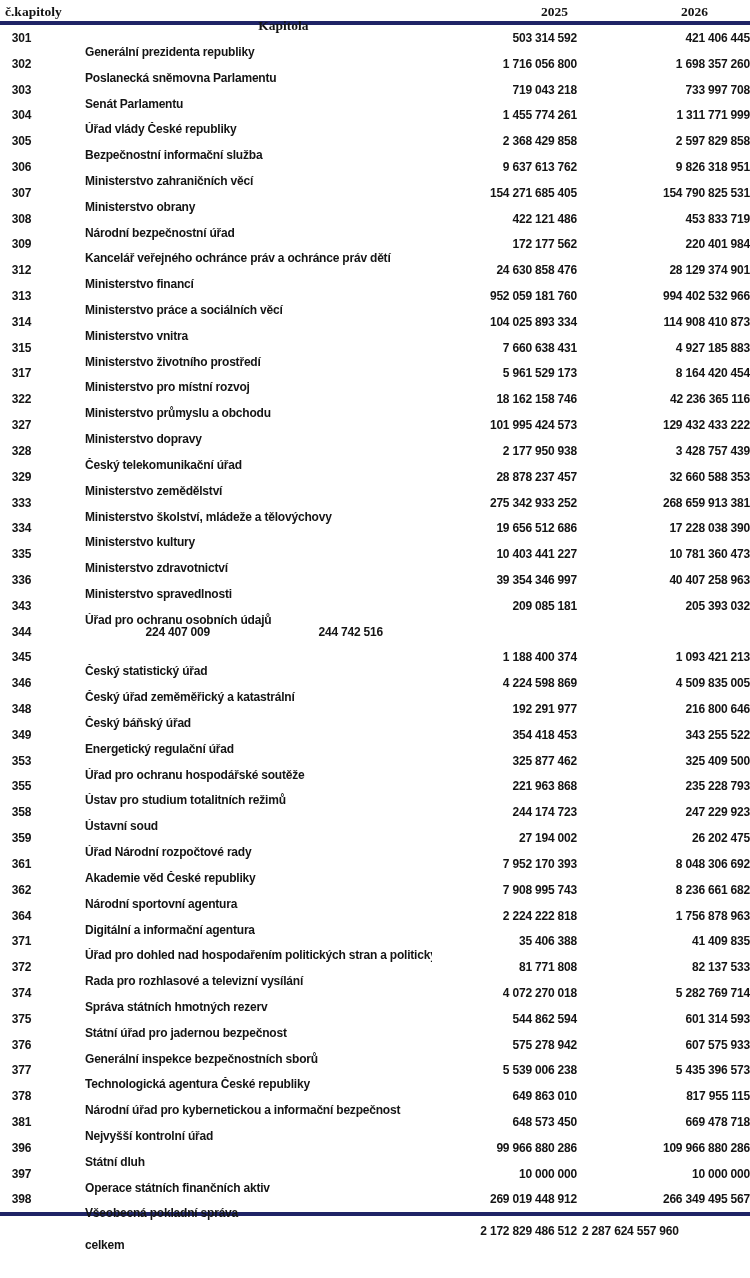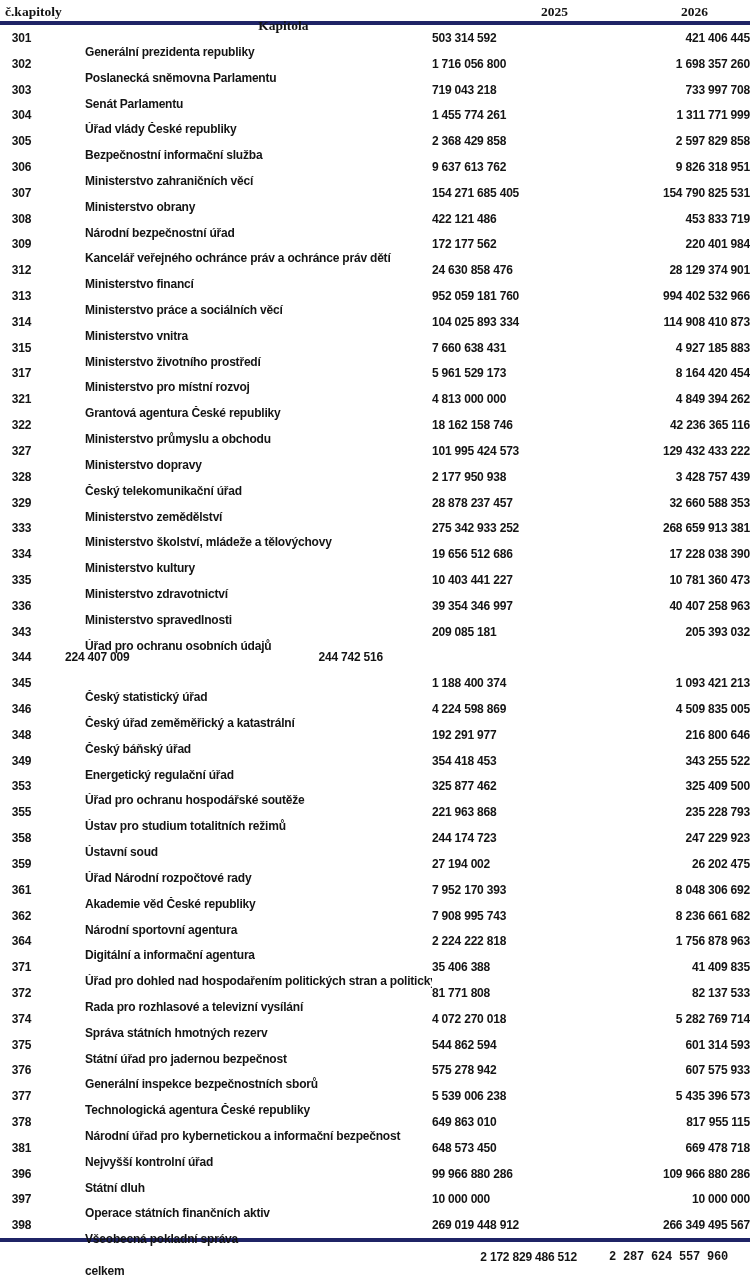--- a/index.html
+++ b/index.html
@@ -36,31 +36,31 @@
   .c4 { width:168px; flex:0 0 168px; }
 
   
   .rows .row {
     display:flex; align-items:center; height:25.82px;
     font-size:12px; font-weight:bold; letter-spacing:-0.2px;
     white-space:nowrap;
   }
   .row .c1 { text-align:center; padding-right:22px; }
   .row .c2 { text-align:left; padding-left:20px; overflow:hidden; }
-  .row .c3 { padding-right:5px; }
+  .row .c3 { text-align:right; padding-right:5px; }
   .row .c4 { text-align:right; }
 
   
   .total-row {
     display:flex; align-items:center; height:30px;
     font-size:12px; font-weight:bold; letter-spacing:-0.2px;
   }
   .total-row .c2 { text-align:left; padding-left:20px; }
   .total-row .c3 { text-align:right; padding-right:5px; }
-  .total-row .c4 { text-align:right; padding-right:22px;font-family:Liberation Mono, monospace; }
+  .total-row .c4 { padding-right:14px; }
 </style>
 </head>
 <body>
 
 <div class="doc">
 
   <div class="hdr-row">
     <span class="c1">č.kapitoly</span>
     <span class="c2">Kapitola</span>
     <span class="c3">2025</span>
@@ -148,26 +148,20 @@
         <span class="c3">7 660 638 431</span>
         <span class="c4">4 927 185 883</span>
       </div>
       <div class="row">
         <span class="c1">317</span>
         <span class="c2">Ministerstvo pro místní rozvoj</span>
         <span class="c3">5 961 529 173</span>
         <span class="c4">8 164 420 454</span>
       </div>
       <div class="row">
-        <span class="c1">321</span>
-        <span class="c2">Grantová agentura České republiky</span>
-        <span class="c3">4 813 000 000</span>
-        <span class="c4">4 849 394 262</span>
-      </div>
-      <div class="row">
         <span class="c1">322</span>
         <span class="c2">Ministerstvo průmyslu a obchodu</span>
         <span class="c3">18 162 158 746</span>
         <span class="c4">42 236 365 116</span>
       </div>
       <div class="row">
         <span class="c1">327</span>
         <span class="c2">Ministerstvo dopravy</span>
         <span class="c3">101 995 424 573</span>
         <span class="c4">129 432 433 222</span>

